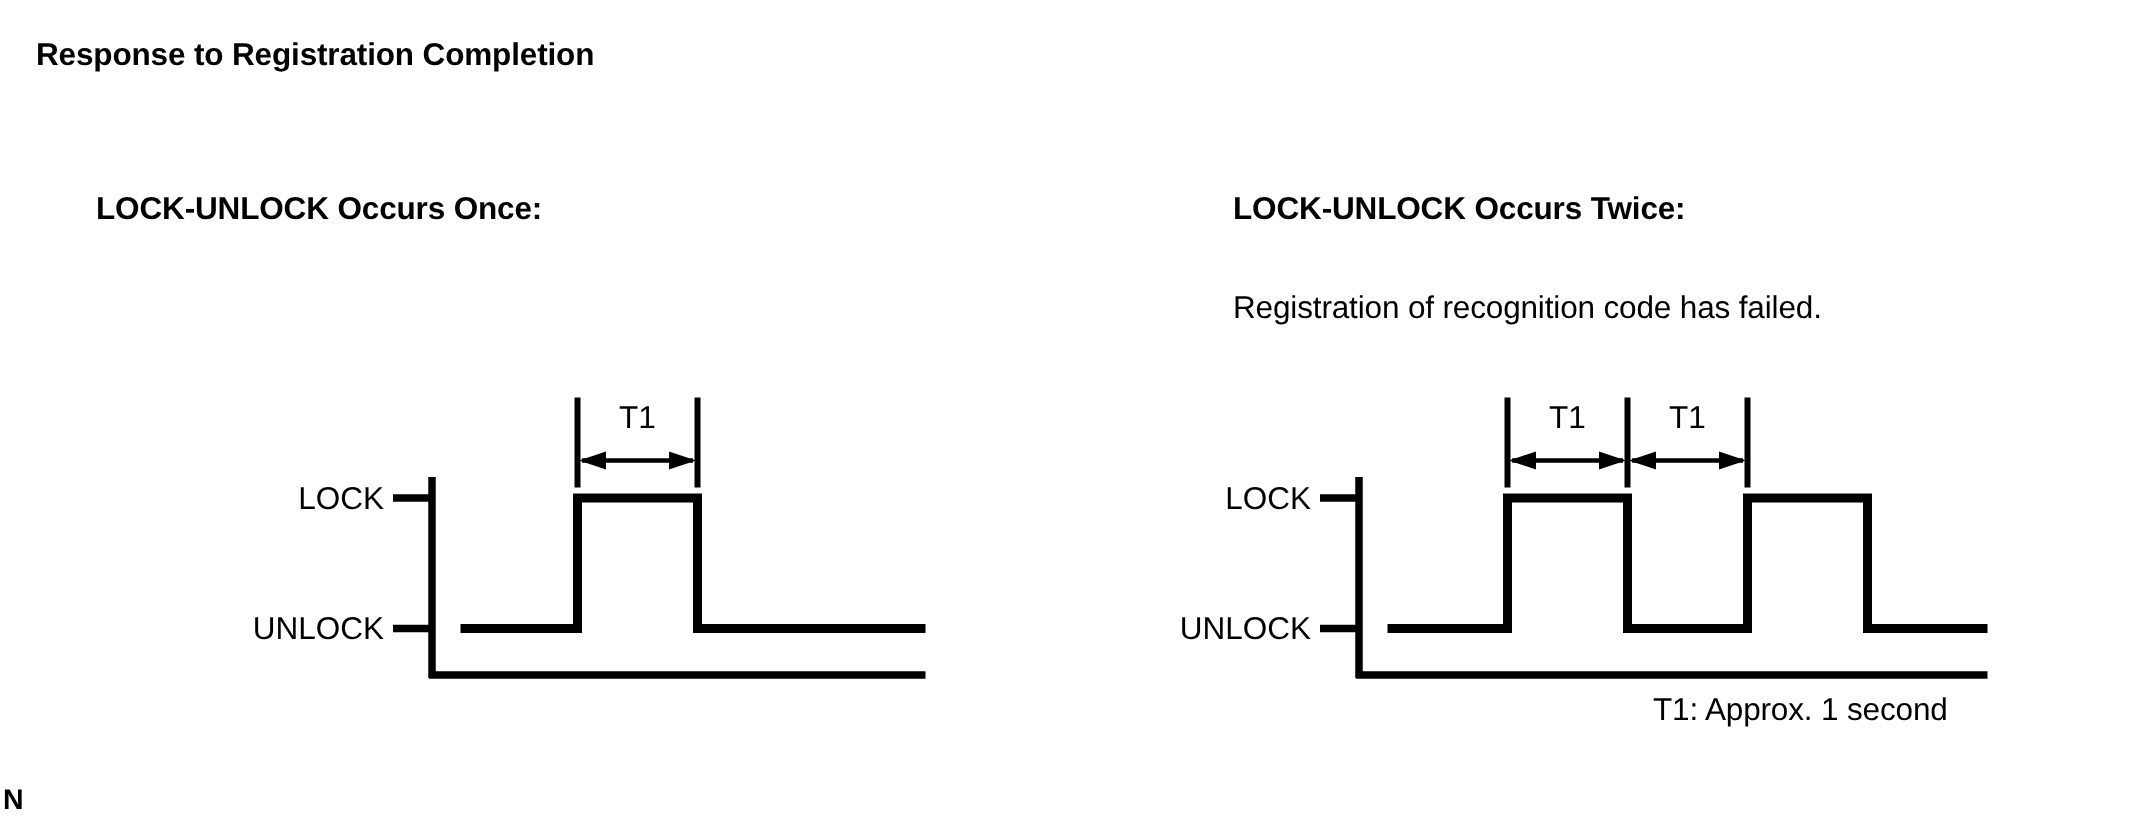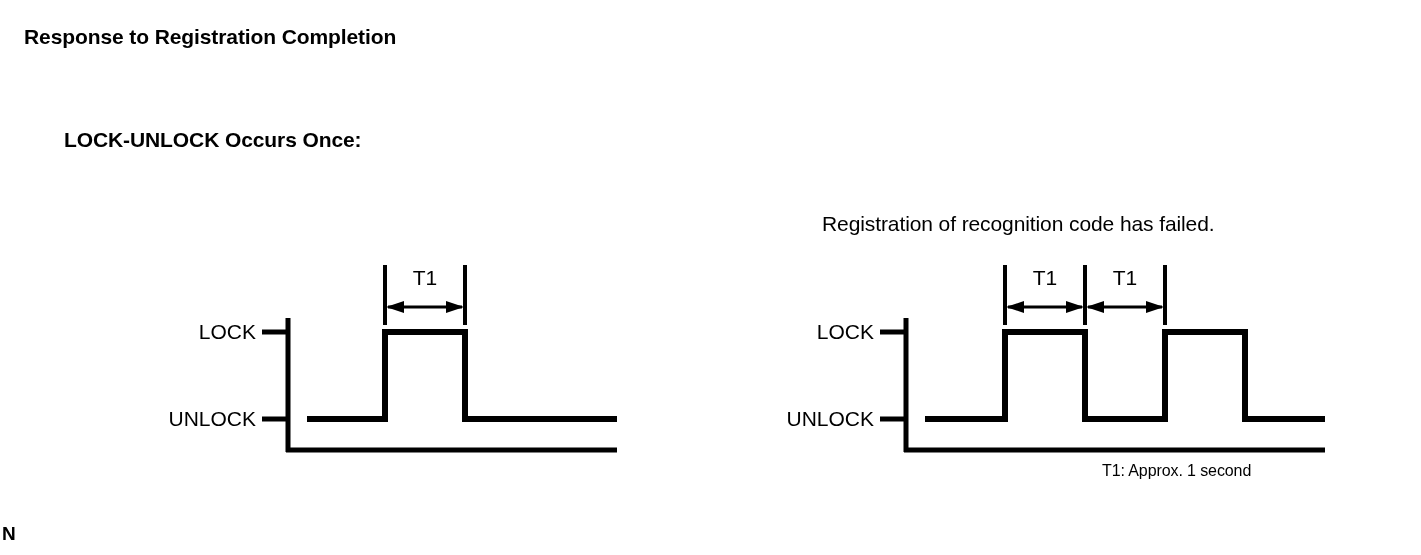--- a/index.html
+++ b/index.html
@@ -38,26 +38,26 @@
   .col-body {
     font-size: 21px;
     font-weight: normal;
     white-space: nowrap;
     letter-spacing: -0.1px;
   }
 
   .col-left-heading  { left: 64px;  top: 128px; }
   .col-left-body     { left: 64px;  top: 194px; }
   .col-right-heading { left: 822px; top: 128px; }
-  .col-right-body    { left: 822px; top: 194px; margin-top: 18px; }
+  .col-right-body    { left: 822px; top: 194px; }
 
   .footnote {
     left: 1102px;
     top: 462px;
-    font-size: 16px;
+    font-size: 21px;
     white-space: nowrap;
     letter-spacing: -0.1px;
     text-align: right;
   }
 
   .page-marker {
     left: 2px;
     top: 523px;
     font-size: 19px;
     font-weight: bold;
@@ -138,20 +138,21 @@
       <line class="ext-line" x1="315" y1="10" x2="315" y2="70"></line>
 
       <line class="dim-line" x1="238" y1="52" x2="312" y2="52"></line>
       <polygon class="arrow-head" points="236,52 254,46 254,58"></polygon>
       <polygon class="arrow-head" points="314,52 296,46 296,58"></polygon>
 
       <text class="t1-label" x="275" y="30">T1</text>
     </svg>
   </div>
 
+  <div class="abs col-heading col-right-heading">LOCK-UNLOCK Occurs Twice:</div>
 
   <div class="abs col-body col-right-body">Registration of recognition code has failed.</div>
 
   <div class="abs diagram" style="left:735px; top:255px; width:605px; height:215px;">
     <svg width="605" height="215" viewBox="0 0 605 215" xmlns="http://www.w3.org/2000/svg">
 
       <line class="axis-line" x1="171" y1="63" x2="171" y2="197"></line>
 
       <line class="axis-line" x1="169" y1="195" x2="590" y2="195"></line>
 

